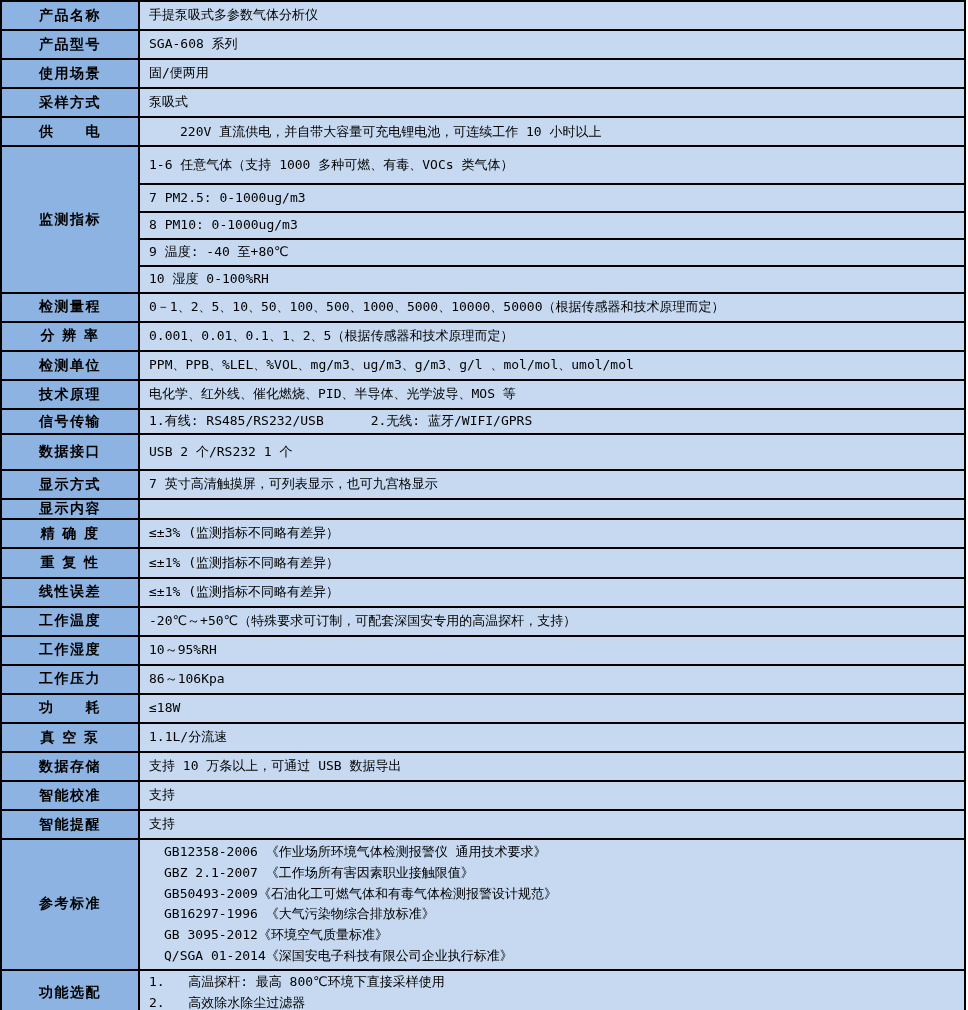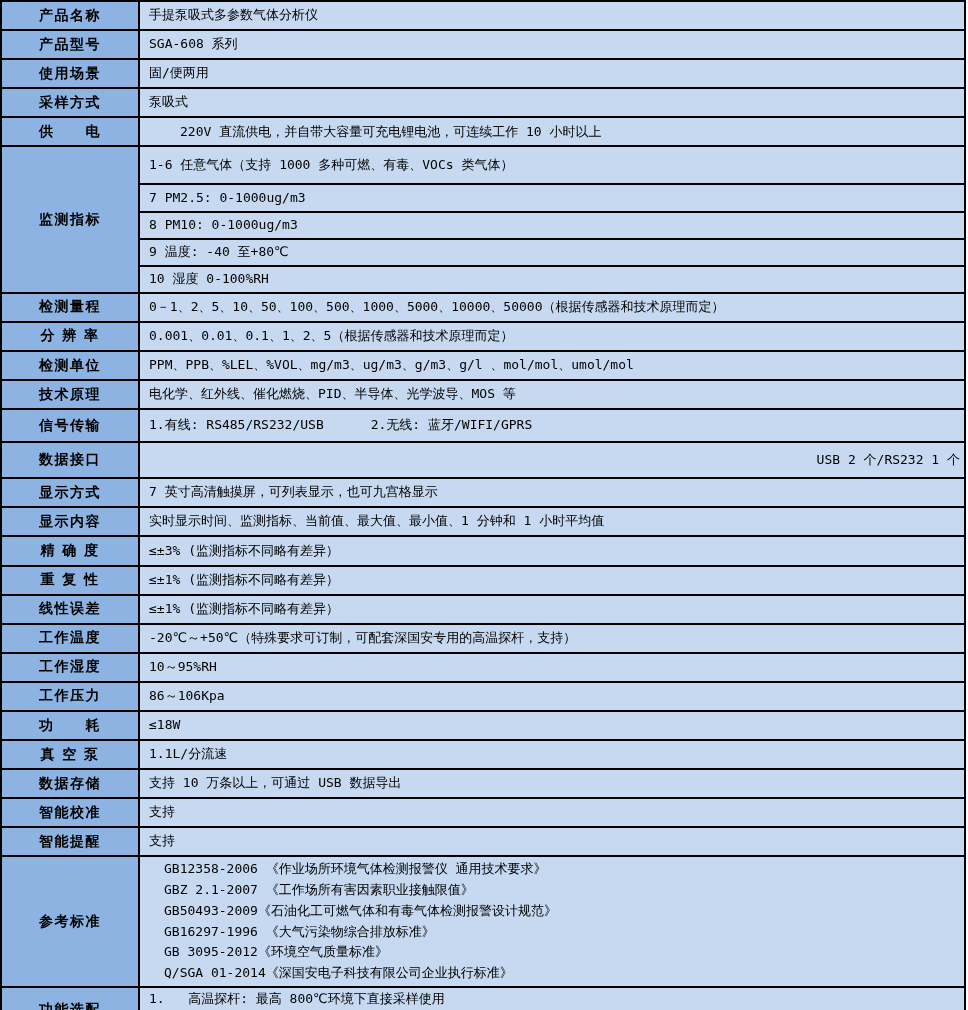--- a/index.html
+++ b/index.html
@@ -133,48 +133,43 @@
       <div class="label-cell">技术原理</div>
       <div class="value-col">
         <div class="value-cell" style="height: 27.1px;">
           <div class="value-line">电化学、红外线、催化燃烧、PID、半导体、光学波导、MOS 等</div>
         </div>
       </div>
     </div>
     <div class="spec-row">
       <div class="label-cell">信号传输</div>
       <div class="value-col">
-        <div class="value-cell" style="height: 31px;">
+        <div class="value-cell" style="height: 23px;">
           <div class="value-line">1.有线: RS485/RS232/USB      2.无线: 蓝牙/WIFI/GPRS</div>
         </div>
       </div>
     </div>
     <div class="spec-row">
       <div class="label-cell">数据接口</div>
       <div class="value-col">
-        <div class="value-cell" style="height: 34px; align-items: flex-end;">
+        <div class="value-cell" style="height: 34px;">
           <div class="value-line">USB 2 个/RS232 1 个</div>
         </div>
       </div>
     </div>
     <div class="spec-row">
       <div class="label-cell">显示方式</div>
       <div class="value-col">
         <div class="value-cell" style="height: 27.1px;">
           <div class="value-line">7 英寸高清触摸屏，可列表显示，也可九宫格显示</div>
         </div>
       </div>
     </div>
     <div class="spec-row">
       <div class="label-cell">显示内容</div>
-      <div class="value-col">
-        <div class="value-cell" style="height: 27.1px;">
-          <div class="value-line">实时显示时间、监测指标、当前值、最大值、最小值、1 分钟和 1 小时平均值</div>
-        </div>
-      </div>
     </div>
     <div class="spec-row">
       <div class="label-cell">精 确 度</div>
       <div class="value-col">
         <div class="value-cell" style="height: 27.1px;">
           <div class="value-line">≤±3% (监测指标不同略有差异）</div>
         </div>
       </div>
     </div>
     <div class="spec-row">

